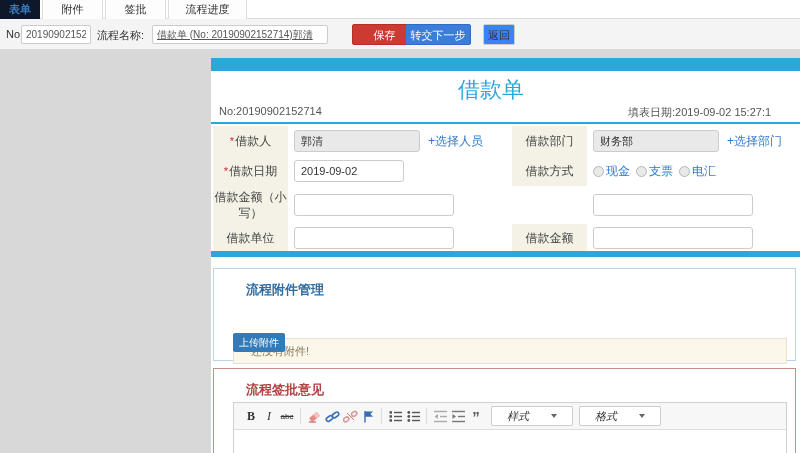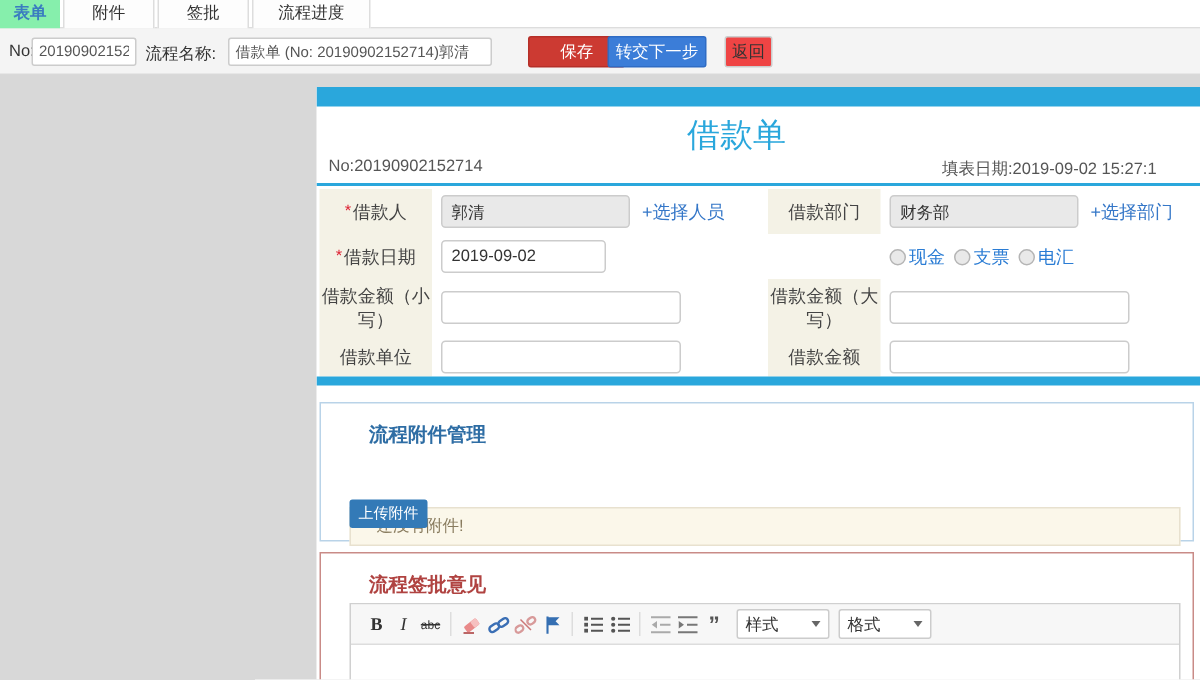--- a/index.html
+++ b/index.html
@@ -6,35 +6,35 @@
   html,body { width:800px; height:453px; overflow:hidden; }
   body { font-family:"Liberation Sans","DejaVu Sans",sans-serif; background:#d8d8d8; }
   #app { position:relative; width:800px; height:453px; overflow:hidden; }
 
   
   .tabbar { position:absolute; top:0; left:0; width:800px; height:19px; background:#fff;
             border-bottom:1px solid #ddd; display:flex; }
   .tab { height:19px; line-height:18px; font-size:11px; text-align:center; color:#333;
          background:#fdfdfd; border-left:1px solid #ddd; border-right:1px solid #ddd;
          margin-right:2px; cursor:pointer; }
-  .tab.active { width:40px; color:#3a7cc0; background:#86efac; border:none; font-weight:bold; }
+  .tab.active { width:40px; color:#3a7cc0; background:#0f172a; border:none; font-weight:bold; }
   .tab.t1 { width:61px; } .tab.t2 { width:61px; } .tab.t3 { width:79px; }
 
   
   .toolbar { position:absolute; top:19px; left:0; width:800px; height:31px; background:#f4f4f4;
              border-bottom:1px solid #d9d9d9; }
   .toolbar .lbl { position:absolute; top:9px; font-size:11px; color:#333; }
   .tb-input { position:absolute; top:6px; height:19px; border:1px solid #ccc; border-radius:2px;
               background:#fff; font-size:10px; color:#555; padding:0 4px;
               font-family:"Liberation Sans","DejaVu Sans",sans-serif; }
   .btn { position:absolute; top:5px; height:21px; line-height:20px; font-size:11px;
          text-align:center; border-radius:2px; cursor:pointer; border:1px solid transparent; }
   .btn-save    { left:352px; width:65px; background:#cc3a32; color:#fff; border-color:#b52f28; }
   .btn-forward { left:405px; width:66px; background:#3b7dd8; color:#fff; border-color:#2f6cc4; }
-  .btn-back    { left:483px; width:32px; background:#ef4444; color:#333; border-color:#ccc; }
+  .btn-back    { left:483px; width:32px; background:#3b82f6; color:#333; border-color:#ccc; }
 
   
   .panel { position:absolute; top:58px; left:211px; width:589px; height:395px;
            background:#fff; overflow:hidden; }
   .bluebar-top   { position:absolute; top:0; left:0; width:100%; height:13px; background:#2aa7dc; }
   .doc-title { position:absolute; top:17px; left:0; width:520px; text-align:center;
                font-size:22px; color:#2aa7dc;padding-left:40px; }
   .doc-no   { position:absolute; top:47px; left:8px;  font-size:11px; color:#555; }
   .doc-date { position:absolute; top:47px; left:417px; font-size:11px; color:#555; white-space:nowrap; }
   .blueline { position:absolute; top:64px; left:0; width:100%; height:2px; background:#2aa7dc; }
@@ -80,21 +80,21 @@
   .ed-toolbar { height:27px; background:#f7f7f7; border-bottom:1px solid #ddd;
                 display:flex; align-items:center; padding-left:8px; }
   .tbi { width:18px; height:18px; display:flex; align-items:center; justify-content:center;
          cursor:pointer; border-radius:2px; }
   .tbi.bold   { font-weight:bold; font-size:12px; color:#333; font-family:"Liberation Serif",serif; }
   .tbi.italic { font-style:italic; font-size:12px; color:#333; font-family:"Liberation Serif",serif; }
   .tbi.strike { font-size:8px; color:#333; text-decoration:line-through; }
   .tbi.quote  { font-size:15px; font-weight:bold; color:#555; }
   .sep { width:1px; height:16px; background:#ddd; margin:0 4px; }
   .dd { height:20px; border:1px solid #ccc; border-radius:2px; background:#fff; display:flex;
-        align-items:center; font-size:11px; color:#333; padding:0 5px; margin-left:6px; cursor:pointer; }
+        align-items:center; font-size:11px; color:#333; padding:0 15px; margin-left:6px; cursor:pointer;font-style:italic; }
   .dd .dd-label { width:38px; }
   .caret { width:0; height:0; border-left:3.5px solid transparent; border-right:3.5px solid transparent;
            border-top:4px solid #666; margin-left:6px; }
   .ed-body { height:102px; background:#fff; }
 </style>
 </head>
 <body>
 
 <div id="app">
 
@@ -102,21 +102,21 @@
     <div class="tab active">表单</div>
     <div class="tab t1">附件</div>
     <div class="tab t2">签批</div>
     <div class="tab t3">流程进度</div>
   </div>
 
   <div class="toolbar">
     <span class="lbl" style="left:6px;">No:</span>
     <input class="tb-input" style="left: 21px; width: 70px;" value="20190902152714">
     <span class="lbl" style="left:97px;">流程名称:</span>
-    <input class="tb-input" style="left: 152px; width: 176px;" value="借款单 (No: 20190902152714)郭清">
+    <input class="tb-input" style="left: 152px; width: 176px; text-decoration: underline;" value="借款单 (No: 20190902152714)郭清">
     <div class="btn btn-save">保存</div>
     <div class="btn btn-forward">转交下一步</div>
     <div class="btn btn-back">返回</div>
   </div>
 
   <div class="panel">
     <div class="bluebar-top"></div>
     <div class="doc-title">借款单</div>
     <div class="doc-no">No:20190902152714</div>
     <div class="doc-date">填表日期:2019-09-02 15:27:1</div>
@@ -140,43 +140,43 @@
       </div>
     </div>
 
     <div class="frow r2">
       <div class="cell lab lab-l">
         <span class="req">*</span>
           <span>借款日期</span>
       </div>
       <div class="cell val-l">
         <input class="fi w110" value="2019-09-02" style="">
+      </div>
+      <div class="cell lab lab-r">
+        <span>借款方式</span>
       </div>
       <div class="cell val-r">
         <div class="radio-group">
           <span class="radio"></span>
             <span>现金</span>
           <span class="radio"></span>
             <span>支票</span>
           <span class="radio"></span>
             <span>电汇</span>
         </div>
       </div>
     </div>
 
     <div class="frow r3">
       <div class="cell lab lab-l">
         <span>借款金额（小写）</span>
       </div>
       <div class="cell val-l">
         <input class="fi w160" value="" style="">
       </div>
-      <div class="cell lab lab-r">
-        <span>借款金额（大写）</span>
-      </div>
       <div class="cell val-r">
         <input class="fi w160" value="" style="">
       </div>
     </div>
 
     <div class="frow r4">
       <div class="cell lab lab-l">
         <span>借款单位</span>
       </div>
       <div class="cell val-l">

